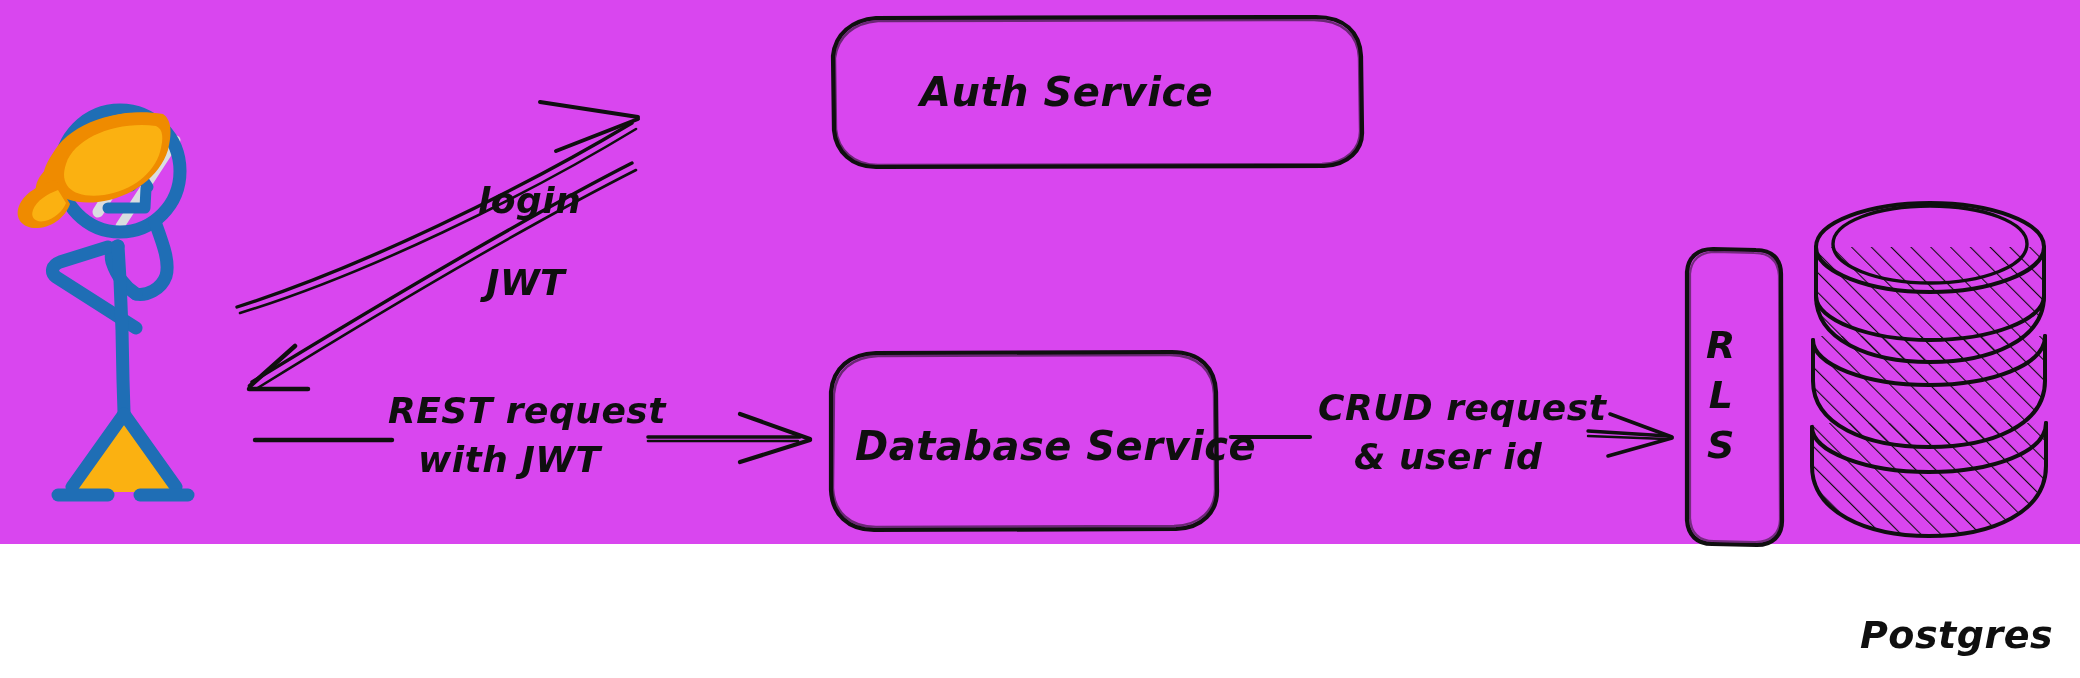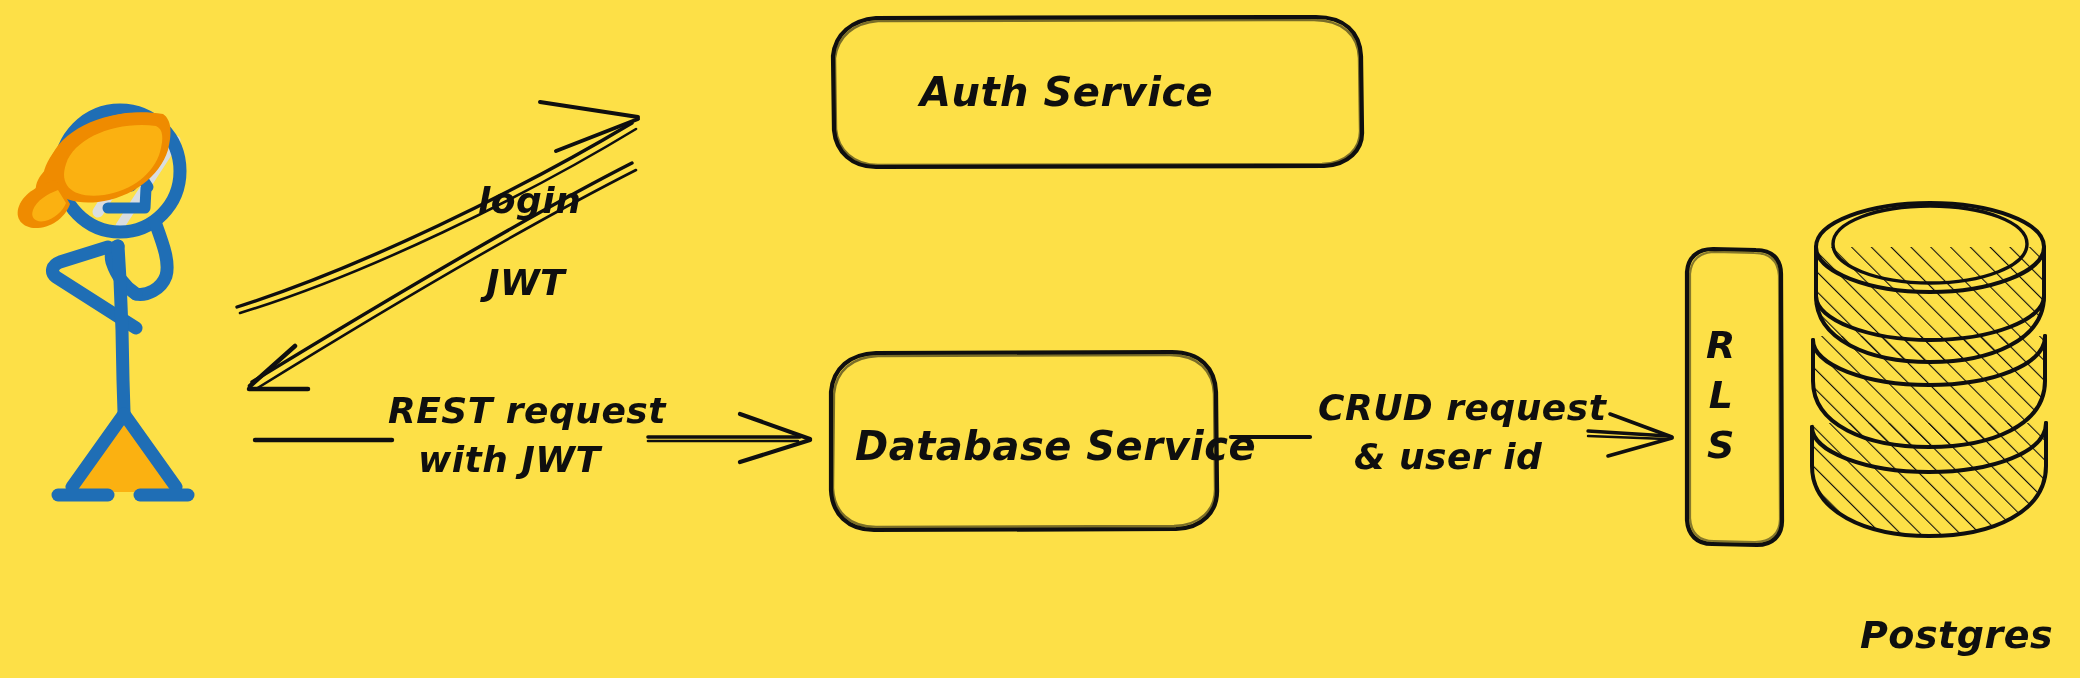--- a/index.html
+++ b/index.html
@@ -9,22 +9,22 @@
   }
   body {
     width: 2080px;
     height: 678px;
     overflow: hidden;
     font-family: "DejaVu Sans", sans-serif;
   }
   #canvas {
     position: relative;
     width: 2080px;
-    height: 678px;
-    background: #fde047;
+    height: 544px;
+    background: #d946ef;
   }
   #canvas svg.layer {
     position: absolute;
     top: 0;
     left: 0;
     width: 2080px;
     height: 678px;
   }
   .hand-text {
     font-family: "DejaVu Sans", sans-serif;

